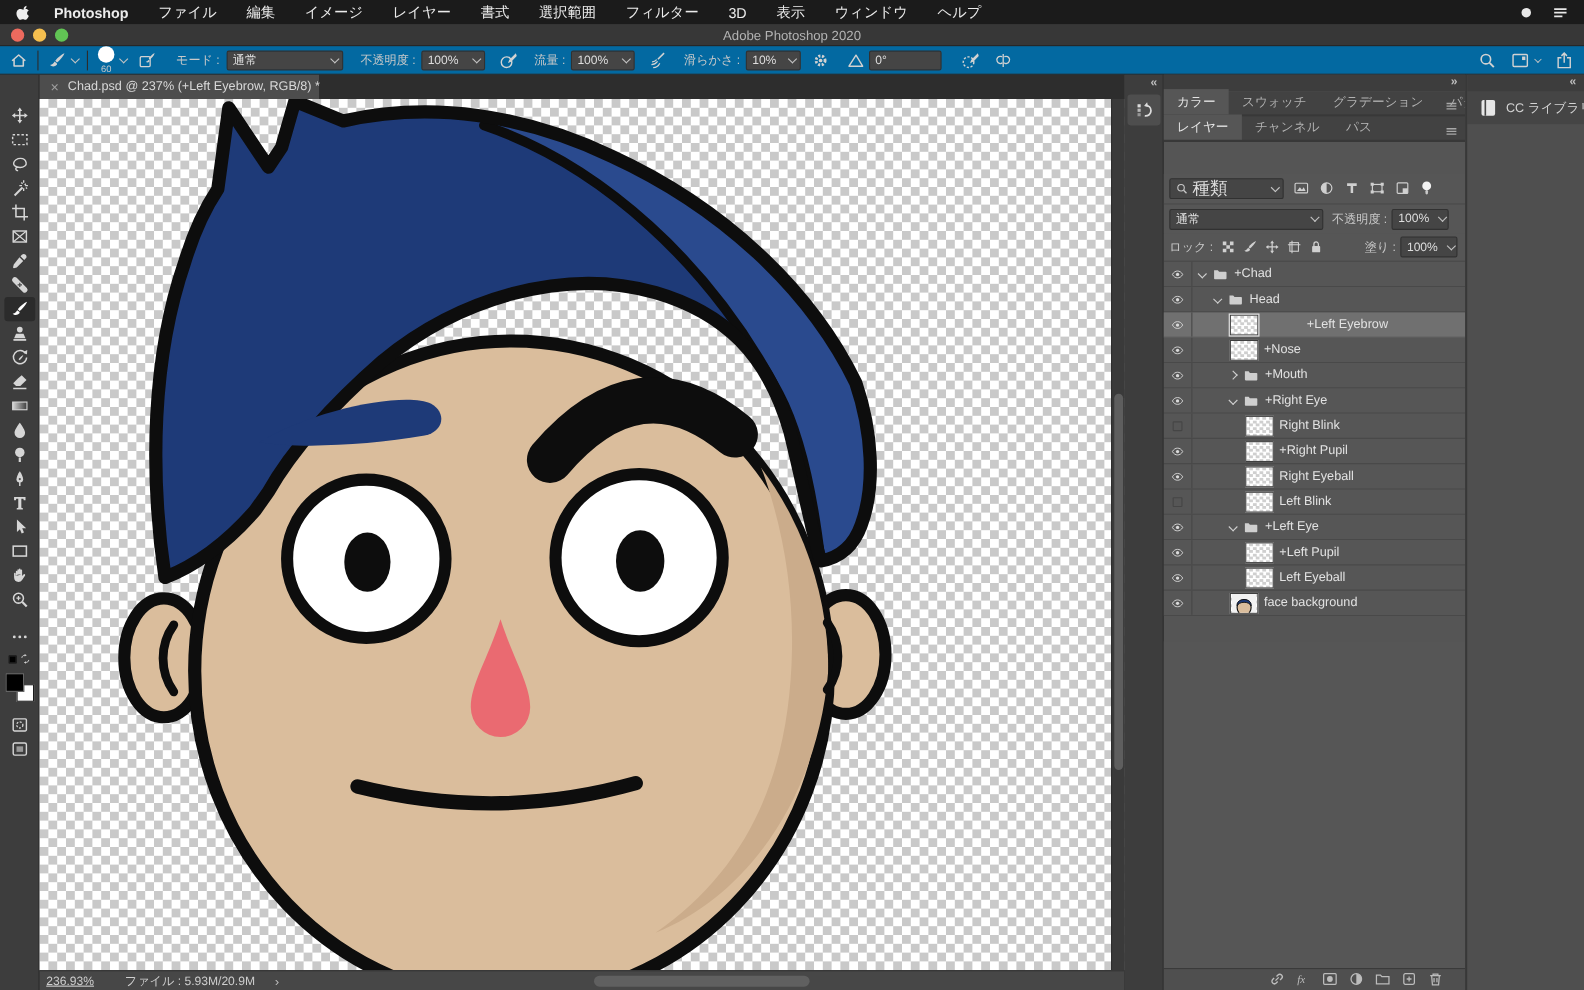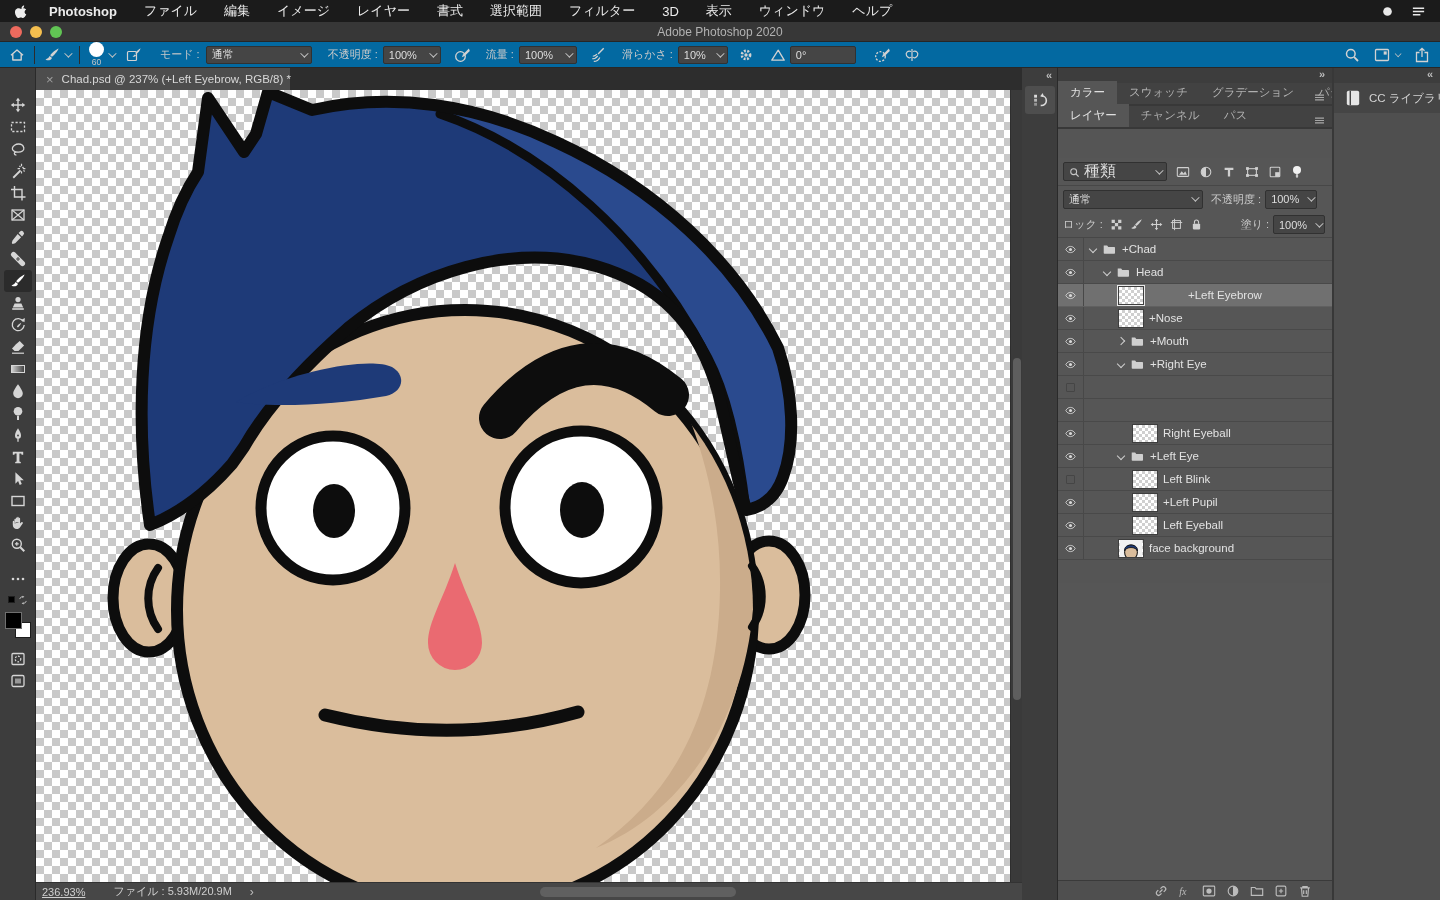--- a/index.html
+++ b/index.html
@@ -693,63 +693,71 @@
             <span class="lfolder"><svg class="ic" viewBox="0 0 16 16">
                 <path fill="currentColor" d="M1.5 3.2h4.2l1.4 1.7h7.4a.9.9 0 0 1 .9.9v6.5a1 1 0 0 1-1 1h-12a.9.9 0 0 1-.9-.9z"></path>
               </svg></span>
             <span>+Right Eye</span>
           </div>
         </div>
         <div class="lrow">
           <div class="eyecell">
             <span class="eyeoff"></span>
           </div>
-        </div>
-        <div class="lrow">
-          <div class="eyecell">
-            <svg class="ic" viewBox="0 0 16 16">
-              <path fill="none" stroke="currentColor" stroke-width="1.2" d="M1.2 5.5C3 2.2 5.4 1 8 1s5 1.2 6.8 4.5C13 8.8 10.6 10 8 10S3 8.8 1.2 5.5z" transform="translate(0 2.5)"></path>
-              <circle cx="8" cy="8" r="2.2" fill="currentColor"></circle>
-            </svg>
+          <div class="lcontent" style="padding-left: 48px;">
+            <span class="lthumb"></span>
+            <span>Right Blink</span>
+          </div>
+        </div>
+        <div class="lrow">
+          <div class="eyecell">
+            <svg class="ic" viewBox="0 0 16 16">
+              <path fill="none" stroke="currentColor" stroke-width="1.2" d="M1.2 5.5C3 2.2 5.4 1 8 1s5 1.2 6.8 4.5C13 8.8 10.6 10 8 10S3 8.8 1.2 5.5z" transform="translate(0 2.5)"></path>
+              <circle cx="8" cy="8" r="2.2" fill="currentColor"></circle>
+            </svg>
+          </div>
+          <div class="lcontent" style="padding-left: 48px;">
+            <span class="lthumb"></span>
+            <span>+Right Pupil</span>
           </div>
         </div>
         <div class="lrow">
           <div class="eyecell">
             <svg class="ic" viewBox="0 0 16 16">
               <path fill="none" stroke="currentColor" stroke-width="1.2" d="M1.2 5.5C3 2.2 5.4 1 8 1s5 1.2 6.8 4.5C13 8.8 10.6 10 8 10S3 8.8 1.2 5.5z" transform="translate(0 2.5)"></path>
               <circle cx="8" cy="8" r="2.2" fill="currentColor"></circle>
             </svg>
           </div>
           <div class="lcontent" style="padding-left: 48px;">
             <span class="lthumb"></span>
             <span>Right Eyeball</span>
+          </div>
+        </div>
+        <div class="lrow">
+          <div class="eyecell">
+            <span class="eyeoff"></span>
+          </div>
+          <div class="lcontent" style="padding-left: 48px;">
+            <span class="lthumb"></span>
+            <span>Left Blink</span>
           </div>
         </div>
         <div class="lrow">
           <div class="eyecell">
             <svg class="ic" viewBox="0 0 16 16">
               <path fill="none" stroke="currentColor" stroke-width="1.2" d="M1.2 5.5C3 2.2 5.4 1 8 1s5 1.2 6.8 4.5C13 8.8 10.6 10 8 10S3 8.8 1.2 5.5z" transform="translate(0 2.5)"></path>
               <circle cx="8" cy="8" r="2.2" fill="currentColor"></circle>
             </svg>
           </div>
           <div class="lcontent" style="padding-left: 34px;">
             <span class="lchev down"></span>
             <span class="lfolder"><svg class="ic" viewBox="0 0 16 16">
                 <path fill="currentColor" d="M1.5 3.2h4.2l1.4 1.7h7.4a.9.9 0 0 1 .9.9v6.5a1 1 0 0 1-1 1h-12a.9.9 0 0 1-.9-.9z"></path>
               </svg></span>
             <span>+Left Eye</span>
-          </div>
-        </div>
-        <div class="lrow">
-          <div class="eyecell">
-            <span class="eyeoff"></span>
-          </div>
-          <div class="lcontent" style="padding-left: 48px;">
-            <span class="lthumb"></span>
-            <span>Left Blink</span>
           </div>
         </div>
         <div class="lrow">
           <div class="eyecell">
             <svg class="ic" viewBox="0 0 16 16">
               <path fill="none" stroke="currentColor" stroke-width="1.2" d="M1.2 5.5C3 2.2 5.4 1 8 1s5 1.2 6.8 4.5C13 8.8 10.6 10 8 10S3 8.8 1.2 5.5z" transform="translate(0 2.5)"></path>
               <circle cx="8" cy="8" r="2.2" fill="currentColor"></circle>
             </svg>
           </div>
           <div class="lcontent" style="padding-left: 48px;">

